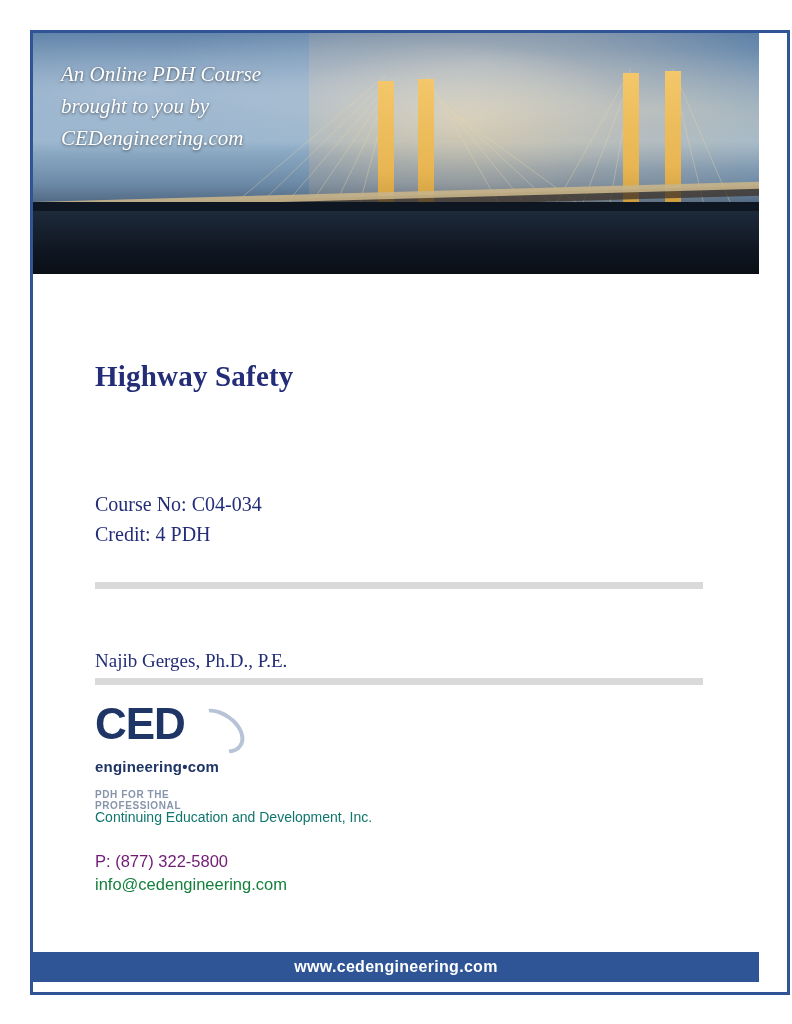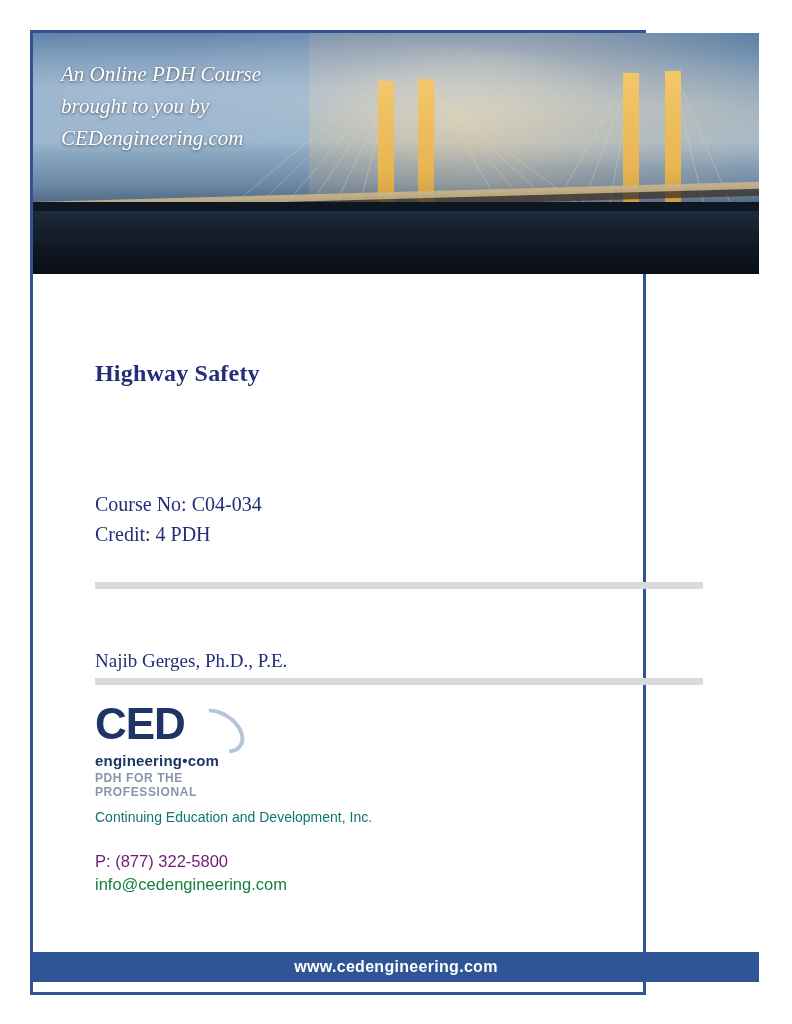--- a/index.html
+++ b/index.html
@@ -20,21 +20,21 @@
     height: 1024px;
     background: #ffffff;
     box-sizing: border-box;
   }
 
   
   .frame {
     position: absolute;
     left: 30px;
     top: 30px;
-    width: 616px;
+    width: 760px;
     height: 965px;
     border: 3px solid #2f5597;
     box-sizing: border-box;
     background: #ffffff;
   }
 
   
   .hero {
     position: absolute;
     left: 0;
@@ -136,21 +136,21 @@
     left: 0;
     top: 241px;
     width: 726px;
     bottom: 0;
   }
 
   .doc-title {
     position: absolute;
     left: 62px;
     top: 86px;
-    font-size: 24px;
+    font-size: 29px;
     font-weight: bold;
     color: #232d78;
     font-family: "Liberation Serif", serif;
     letter-spacing: 0.2px;
   }
 
   .course-meta {
     position: absolute;
     left: 62px;
     top: 215px;
@@ -207,29 +207,29 @@
     border-left-color: transparent;
     border-bottom-color: transparent;
     transform: rotate(35deg);
   }
   .logo .eng {
     font-family: "Liberation Sans", sans-serif;
     font-size: 15px;
     font-weight: bold;
     color: #1f3566;
     letter-spacing: 0.2px;
-    margin-top: 8px;
+    margin-top: 14px;
   }
   .logo .tag {
     font-family: "Liberation Sans", sans-serif;
-    font-size: 12px;
+    font-size: 10px;
     font-weight: bold;
     color: #8795ab;
     letter-spacing: 0.6px;
-    margin-top: 2px;
+    margin-top: 14px;
   }
 
   .org-name {
     position: absolute;
     left: 62px;
     top: 535px;
     font-size: 14px;
     color: #0f766e;
     font-family: "Liberation Sans", sans-serif;
   }

